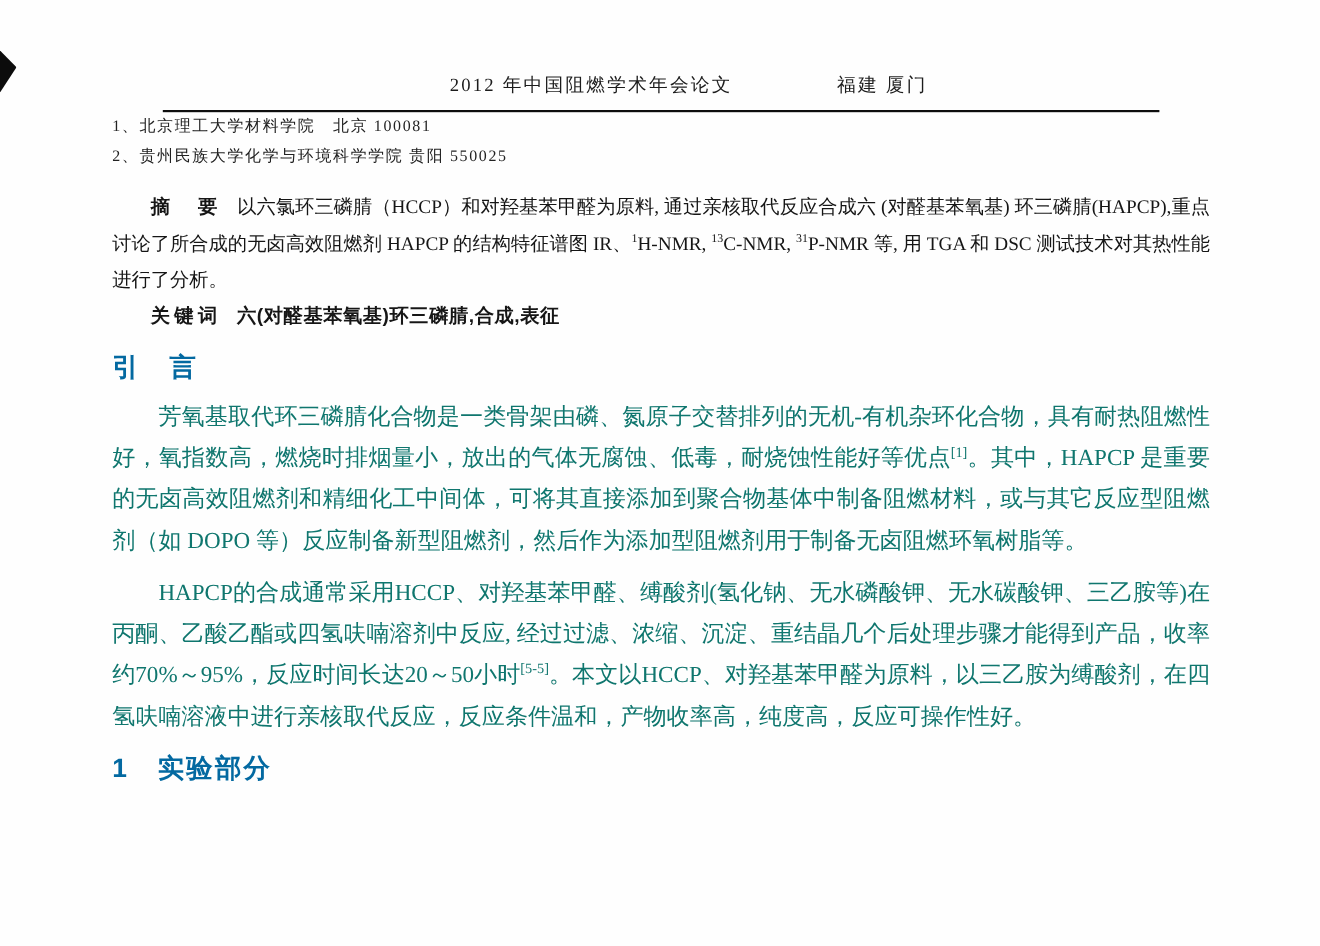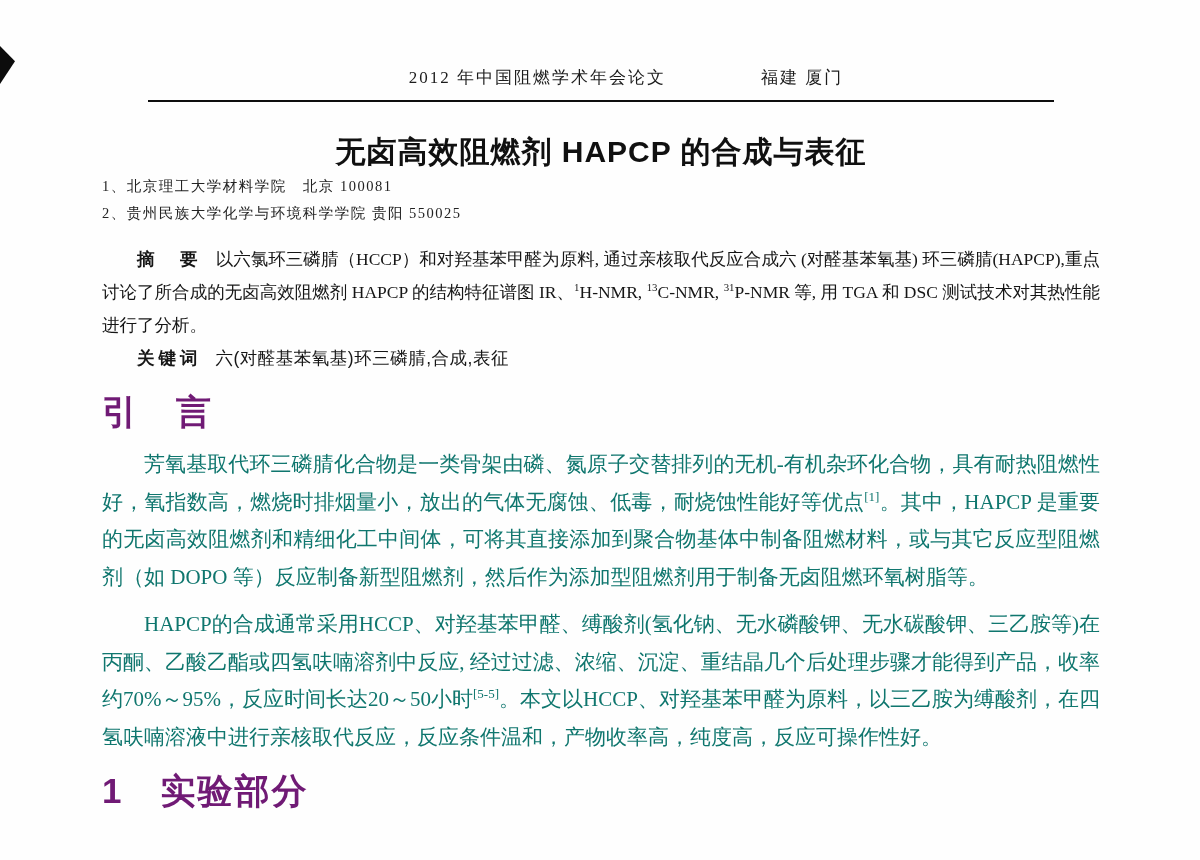--- a/index.html
+++ b/index.html
@@ -88,30 +88,30 @@
     line-height: 0;
   }
   .keywords {
     margin: 0;
     font-size: 17.5px;
     line-height: 33px;
     text-indent: 2em;
   }
   .keywords .kw-text {
     font-family: "Liberation Sans", "DejaVu Sans", sans-serif;
-    font-weight: 400;
+    font-weight: 700;
     letter-spacing: 0.5px;
   }
   .section-h {
     margin: 14px 0 0 0;
     font-family: "Liberation Sans", "DejaVu Sans", sans-serif;
     font-weight: bold;
-    font-size: 35px;
+    font-size: 24px;
     letter-spacing: 2px;
-    color: #701a75;
+    color: #0369a1;
   }
   .body-p {
     margin: 10px 0 0 0;
     font-size: 21px;
     line-height: 37.5px;
     text-align: justify;
     text-indent: 2em;
     color: #0f766e;
     font-family: Liberation Serif, serif;
   }
@@ -125,21 +125,20 @@
 <div class="page">
 
   <div class="scan-mark"></div>
 
   <div class="header">
     <span class="header-left">2012 年中国阻燃学术年会论文</span>
     <span class="header-right">福建  厦门</span>
   </div>
   <div class="header-rule"></div>
 
-  <h1 class="title">无卤高效阻燃剂 HAPCP 的合成与表征</h1>
 
 
   <div class="affil">1、北京理工大学材料学院　北京 100081</div>
   <div class="affil">2、贵州民族大学化学与环境科学学院 贵阳 550025</div>
 
   <p class="abstract"><span class="label">摘　要</span><span>以六氯环三磷腈（HCCP）和对羟基苯甲醛为原料, 通过亲核取代反应合成六 (对醛基苯氧基) 环三磷腈(HAPCP),重点讨论了所合成的无卤高效阻燃剂 HAPCP 的结构特征谱图 IR、</span><sup>1</sup><span>H-NMR, </span><sup>13</sup><span>C-NMR, </span><sup>31</sup><span>P-NMR 等, 用 TGA 和 DSC 测试技术对其热性能进行了分析。</span></p>
 
   <p class="keywords"><span class="label">关键词</span><span class="kw-text">六(对醛基苯氧基)环三磷腈,合成,表征</span></p>
 
   <h2 class="section-h">引　言</h2>

